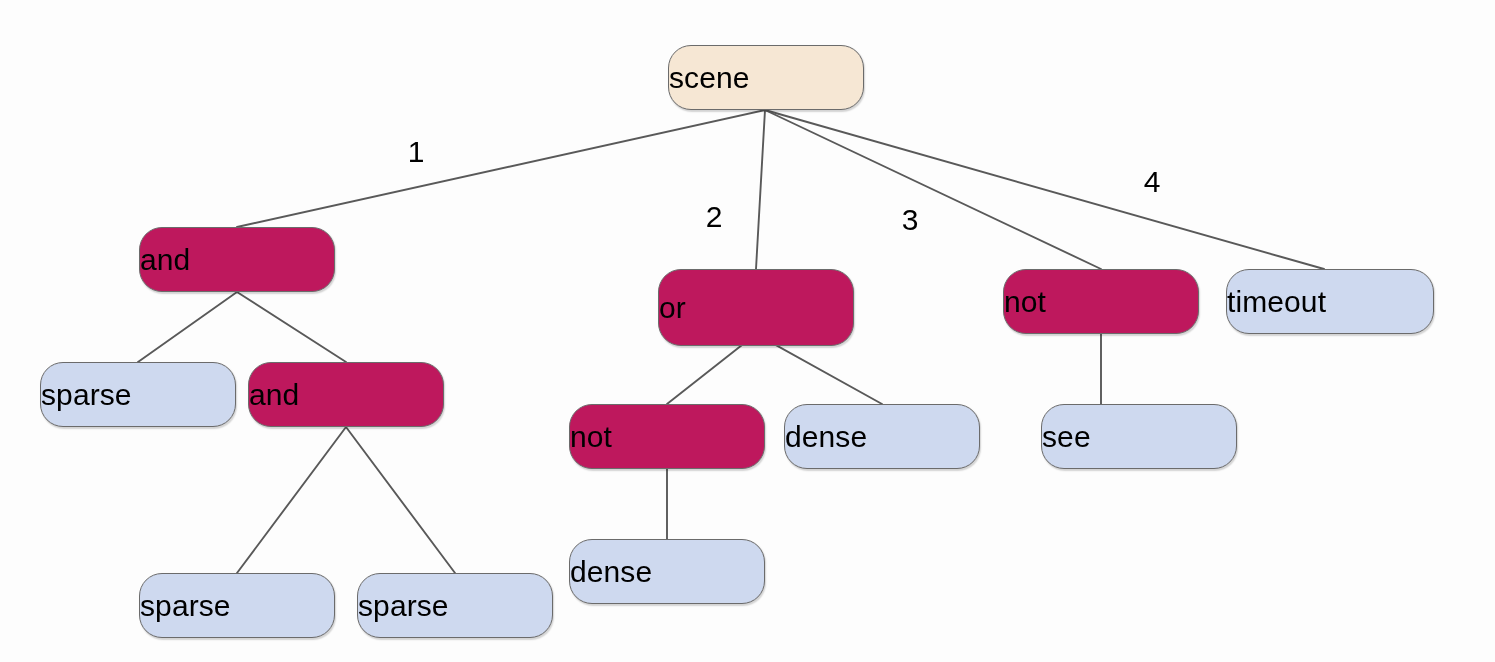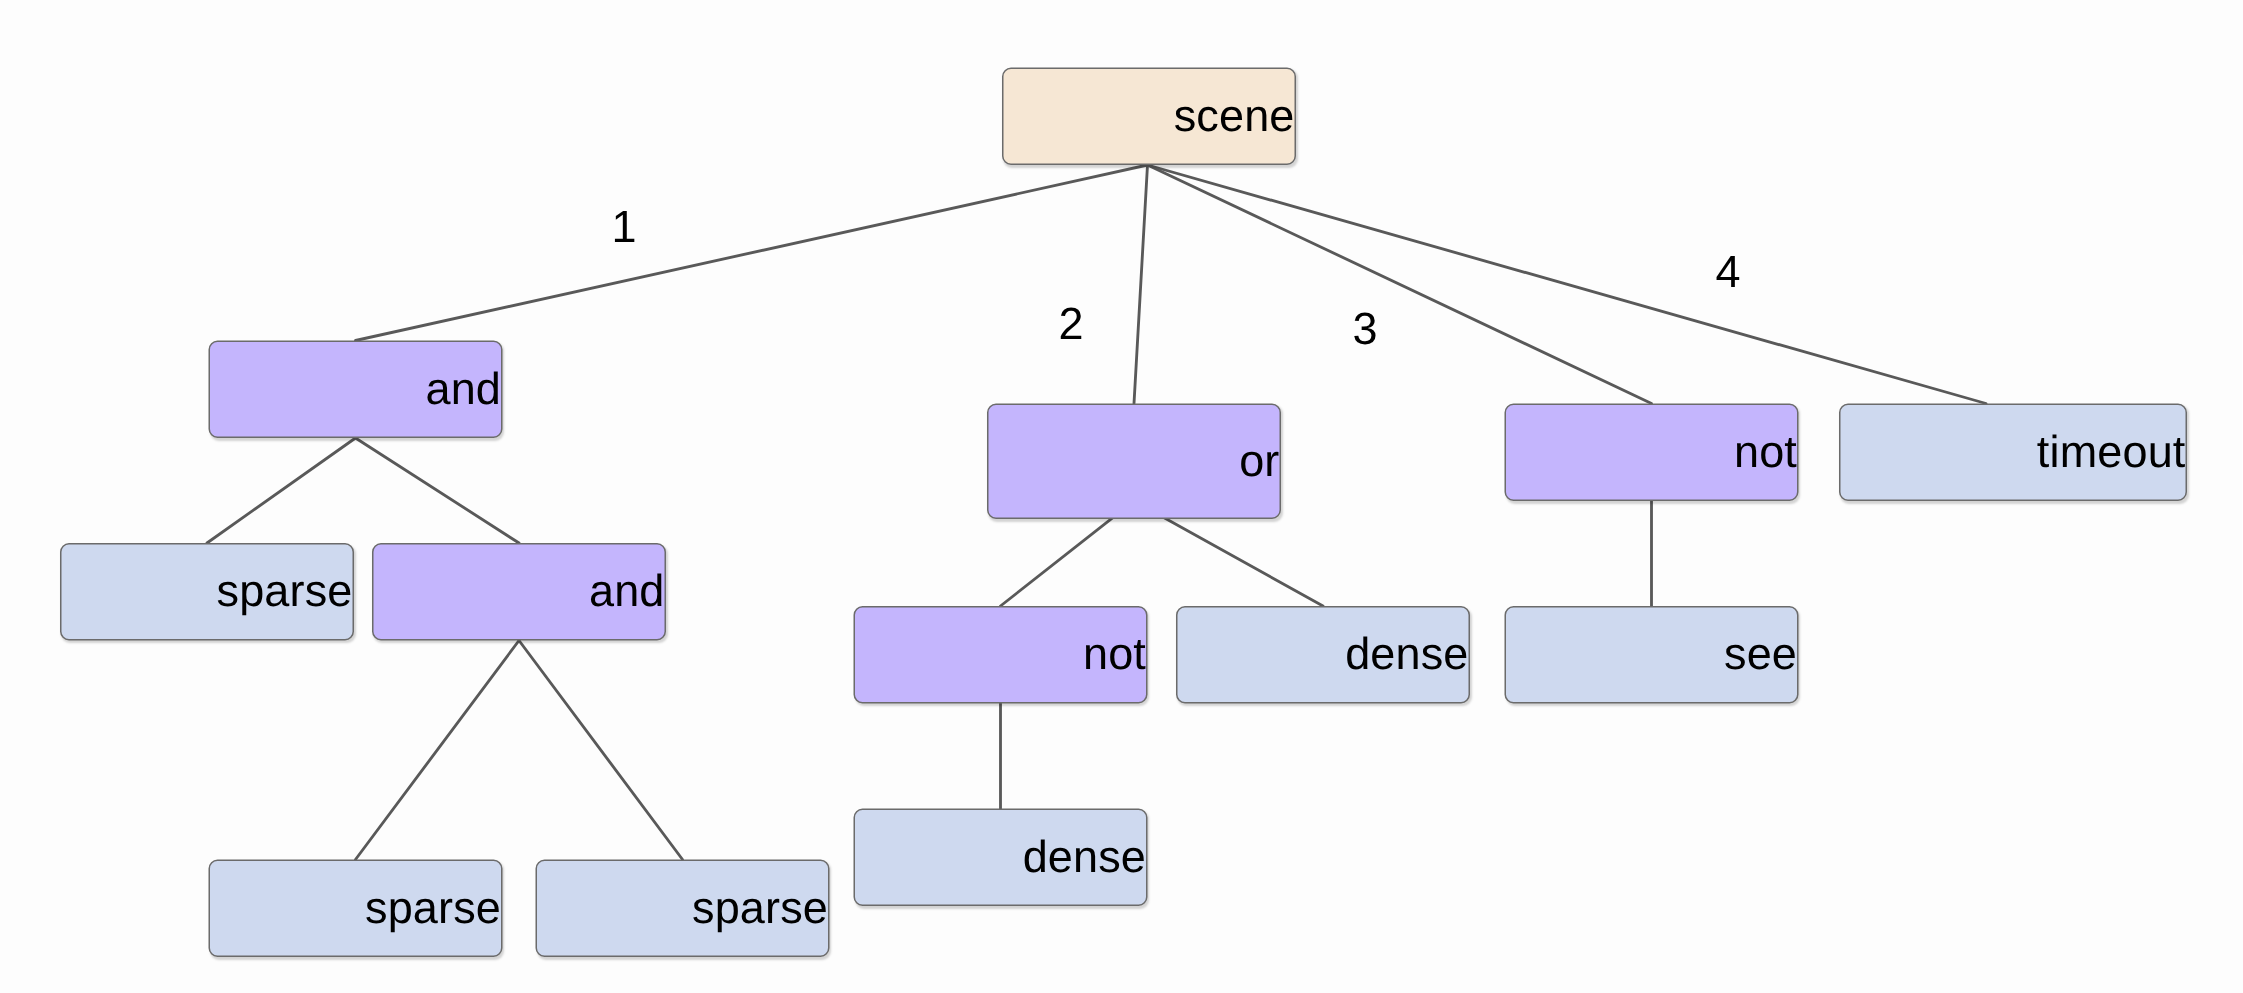--- a/index.html
+++ b/index.html
@@ -23,35 +23,35 @@
     left: 0;
     top: 0;
     width: 1495px;
     height: 662px;
     pointer-events: none;
   }
   .node {
     position: absolute;
     box-sizing: border-box;
     border: 1.6px solid #6b6b6b;
-    border-radius: 6px;
+    border-radius: 23px;
     display: flex;
     align-items: center;
-    justify-content: flex-end;
+    justify-content: flex-start;
     font-family: "Liberation Sans", sans-serif;
     font-size: 30px;
     color: #000000;
     line-height: 1;
     letter-spacing: 0.1px;
     box-shadow: 1px 1.5px 1.5px rgba(0,0,0,0.17);
     z-index: 2;
     white-space: nowrap;
   }
   .node.beige  { background: #f6e7d4; }
-  .node.pink   { background: #c4b5fd; }
+  .node.pink   { background: #be185d; }
   .node.blue   { background: #ced9ef; }
 
   .edge-label {
     position: absolute;
     font-family: "Liberation Sans", sans-serif;
     font-size: 30px;
     color: #000000;
     line-height: 1;
     z-index: 3;
     transform: translate(-50%, -50%);
@@ -86,36 +86,36 @@
       </div>
       <div class="node pink" style="left: 139px; top: 227px; width: 196px; height: 65px;">
         <span>and</span>
       </div>
       <div class="node pink" style="left: 658px; top: 269px; width: 196px; height: 77px;">
         <span>or</span>
       </div>
       <div class="node pink" style="left: 1003px; top: 269px; width: 196px; height: 65px;">
         <span>not</span>
       </div>
-      <div class="node blue" style="left: 1226px; top: 269px; width: 232px; height: 65px;">
+      <div class="node blue" style="left: 1226px; top: 269px; width: 208px; height: 65px;">
         <span>timeout</span>
       </div>
       <div class="node blue" style="left: 40px; top: 362px; width: 196px; height: 65px;">
         <span>sparse</span>
       </div>
       <div class="node pink" style="left: 248px; top: 362px; width: 196px; height: 65px;">
         <span>and</span>
       </div>
       <div class="node pink" style="left: 569px; top: 404px; width: 196px; height: 65px;">
         <span>not</span>
       </div>
       <div class="node blue" style="left: 784px; top: 404px; width: 196px; height: 65px;">
         <span>dense</span>
       </div>
-      <div class="node blue" style="left: 1003px; top: 404px; width: 196px; height: 65px;">
+      <div class="node blue" style="left: 1041px; top: 404px; width: 196px; height: 65px;">
         <span>see</span>
       </div>
       <div class="node blue" style="left: 569px; top: 539px; width: 196px; height: 65px;">
         <span>dense</span>
       </div>
       <div class="node blue" style="left: 139px; top: 573px; width: 196px; height: 65px;">
         <span>sparse</span>
       </div>
       <div class="node blue" style="left: 357px; top: 573px; width: 196px; height: 65px;">
         <span>sparse</span>

